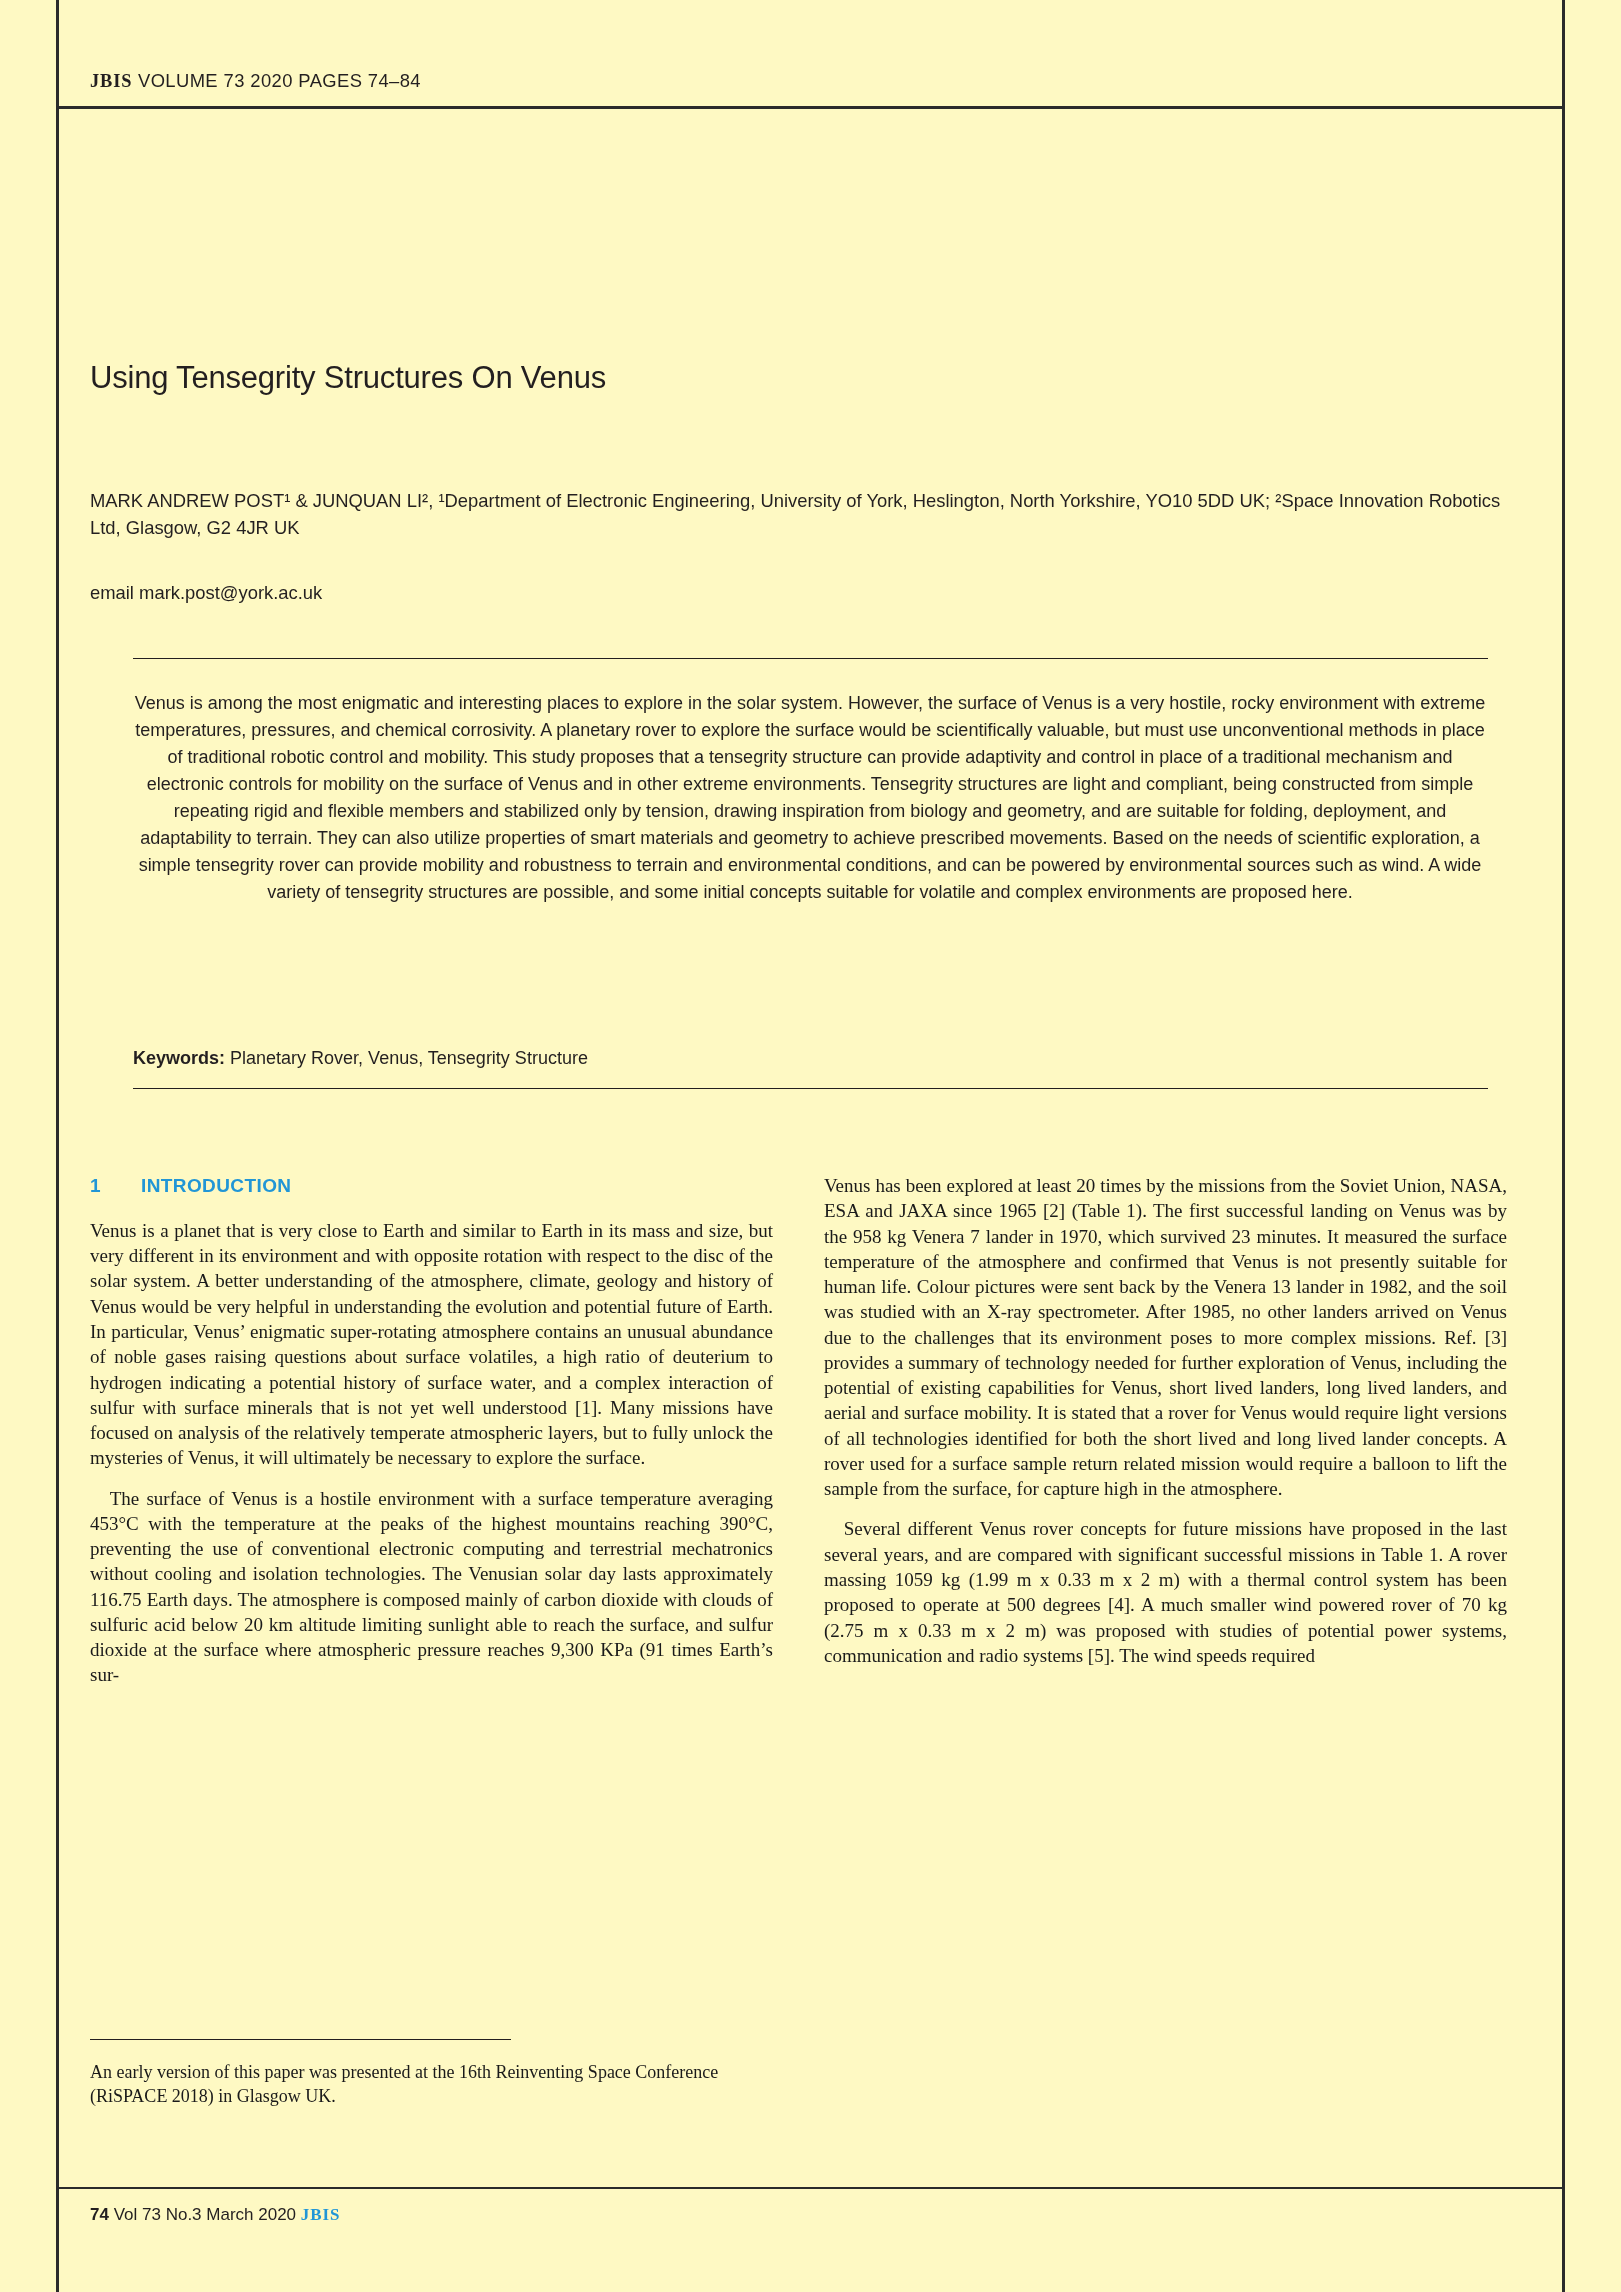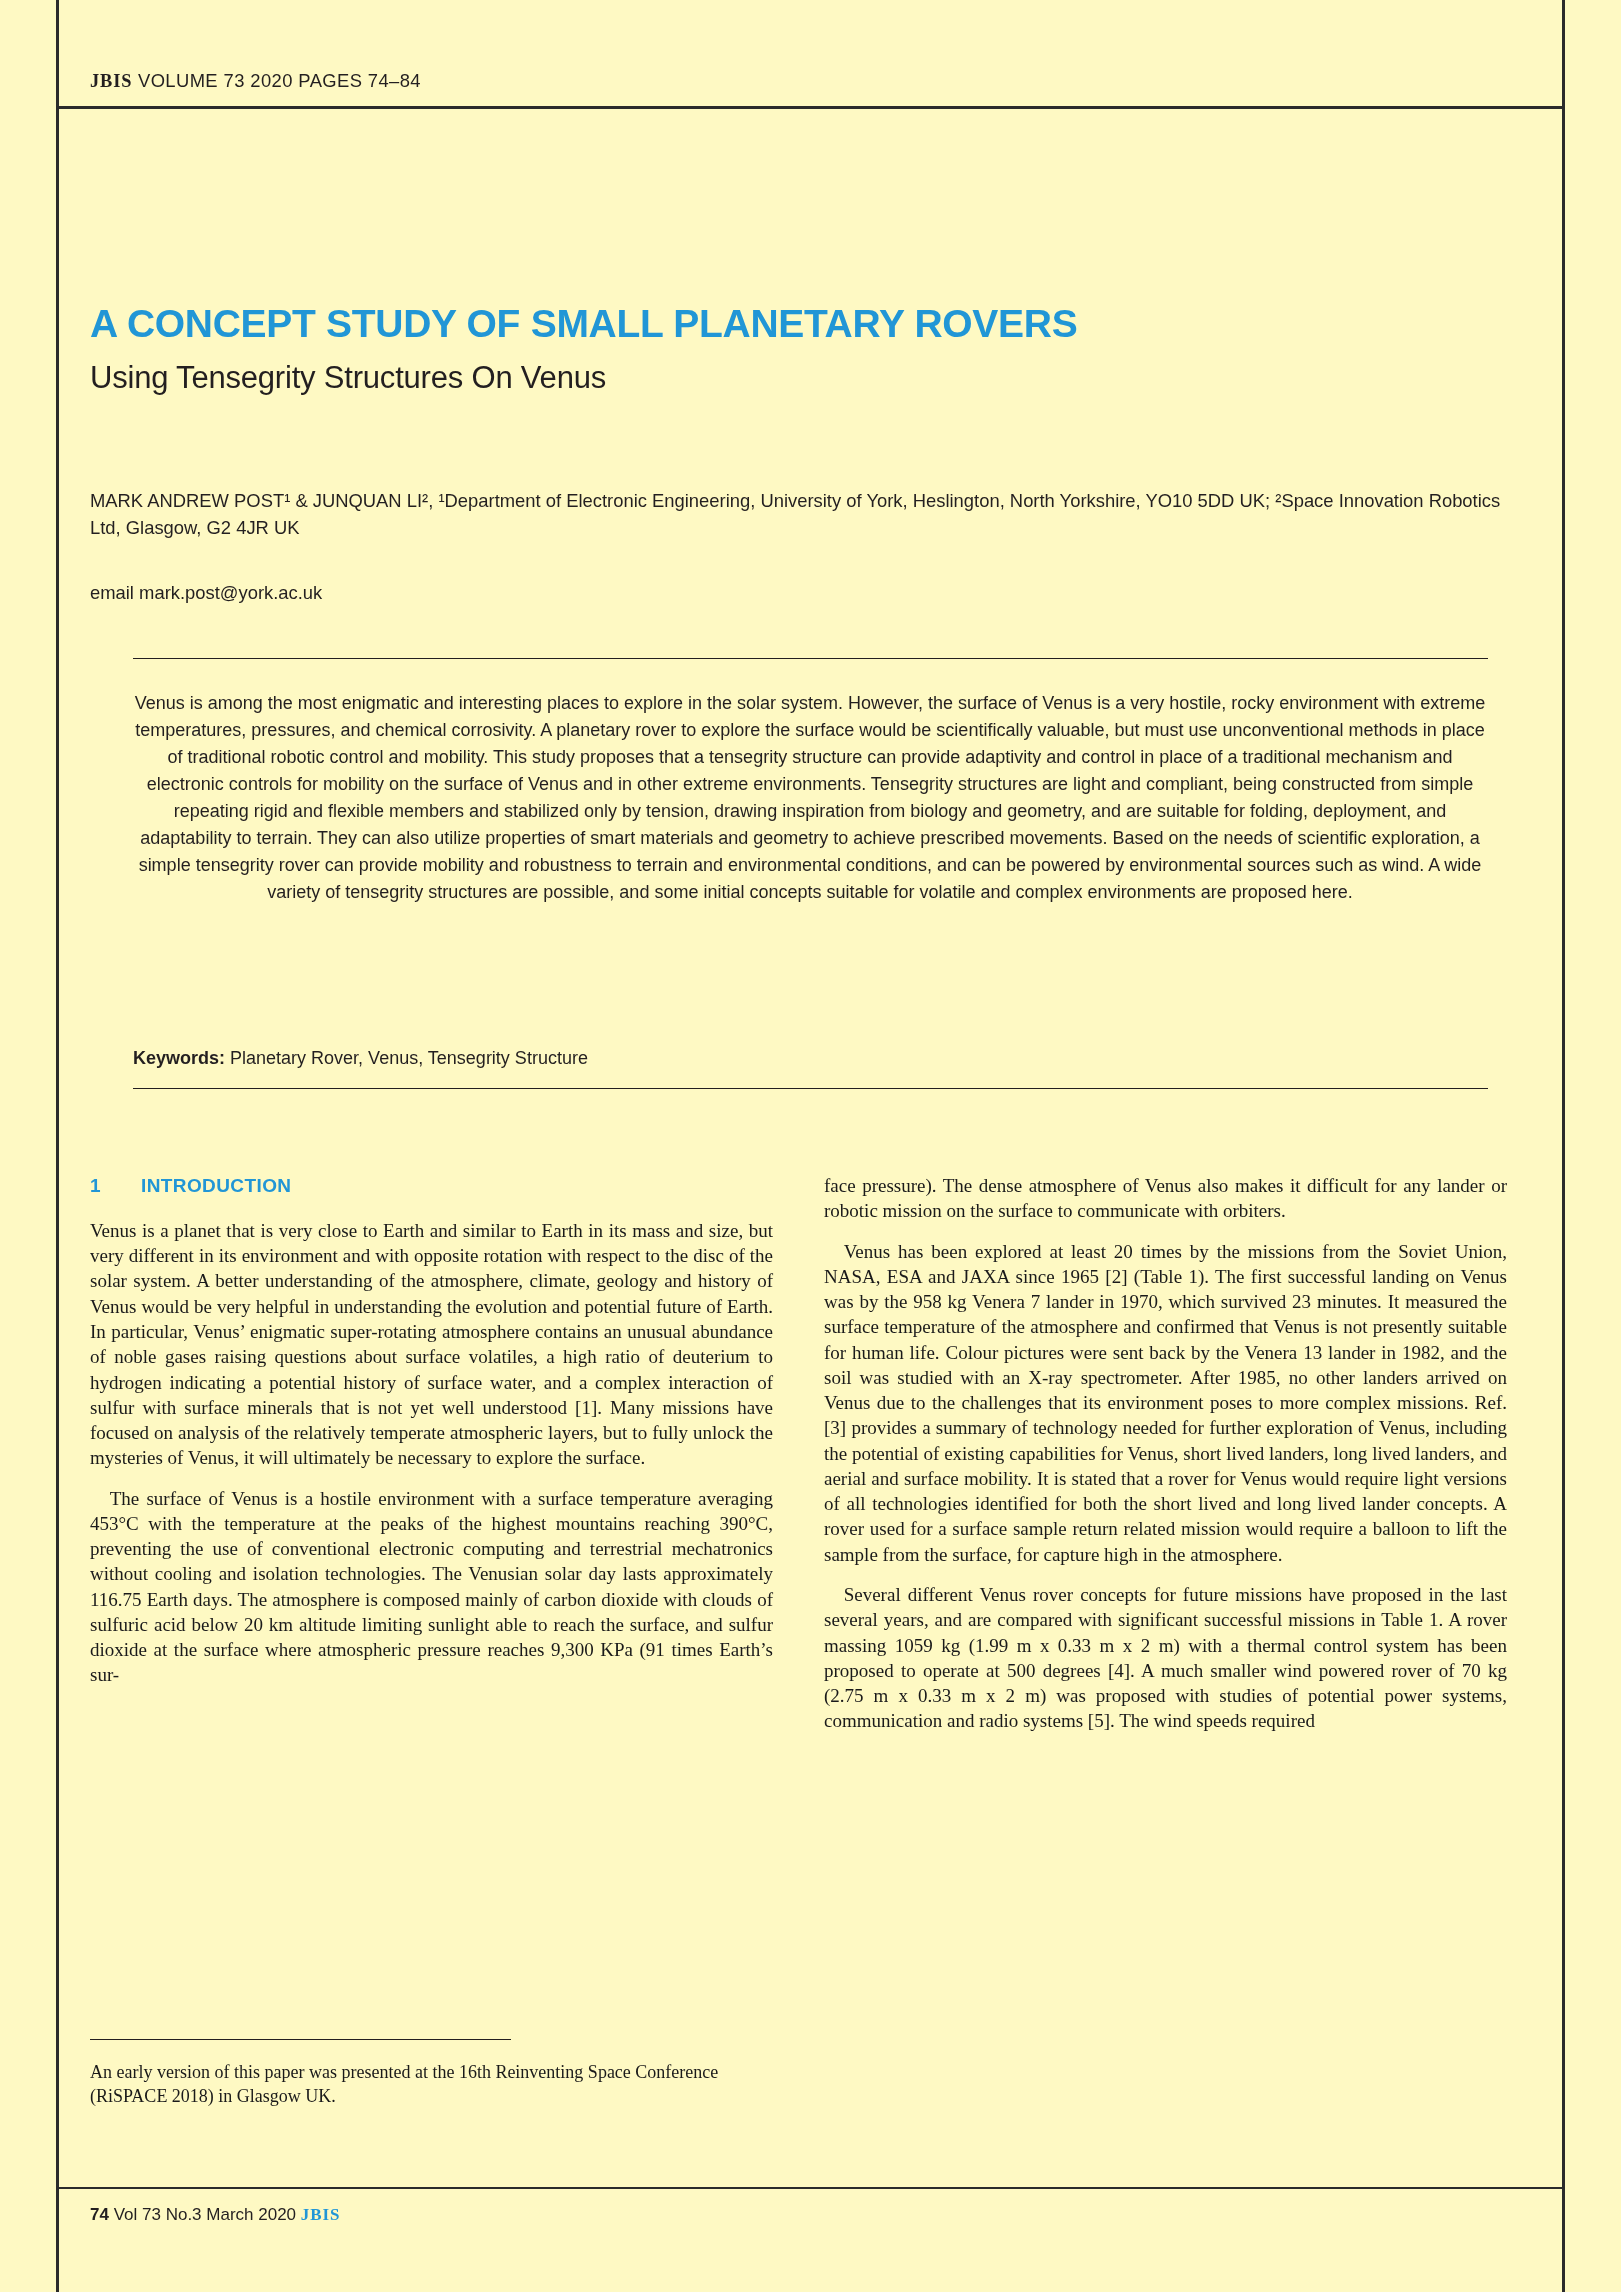--- a/index.html
+++ b/index.html
@@ -209,21 +209,20 @@
 
   <div class="left-rule"></div>
   <div class="right-rule"></div>
 
   <div class="runhead">
     <span class="jbis">JBIS</span>
     <span>VOLUME 73 2020 PAGES 74–84</span>
   </div>
   <div class="head-rule"></div>
 
-  <div class="title">A CONCEPT STUDY OF SMALL PLANETARY ROVERS</div>
   <div class="subtitle">Using Tensegrity Structures On Venus</div>
 
   <div class="authors">MARK ANDREW POST¹ &amp; JUNQUAN LI², ¹Department of Electronic Engineering, University of York,  Heslington, North Yorkshire, YO10 5DD UK; ²Space Innovation Robotics Ltd,  Glasgow, G2 4JR UK</div>
 
   <div class="email">
     <b>email</b>
     <span>mark.post@york.ac.uk</span>
   </div>
 
   <div class="rule-abs-top"></div>
@@ -238,21 +237,20 @@
   <div class="col left">
     <div class="sec-head">
       <span class="num">1</span>
       <span>INTRODUCTION</span>
     </div>
     <p>Venus is a planet that is very close to Earth and similar to Earth in its mass and size, but very different in its environment and with opposite rotation with respect to the disc of the solar system. A better understanding of the atmosphere, climate, geology and history of Venus would be very helpful in understanding the evolution and potential future of Earth. In particular, Venus’ enigmatic super-rotating atmosphere contains an unusual abundance of noble gases raising questions about surface volatiles, a high ratio of deuterium to hydrogen indicating a potential history of surface water, and a complex interaction of sulfur with surface minerals that is not yet well understood [1]. Many missions have focused on analysis of the relatively temperate atmospheric layers, but to fully unlock the mysteries of Venus, it will ultimately be necessary to explore the surface.</p>
     <p>The surface of Venus is a hostile environment with a surface temperature averaging 453°C with the temperature at the peaks of the highest mountains reaching 390°C, preventing the use of conventional electronic computing and terrestrial mechatronics without cooling and isolation technologies. The Venusian solar day lasts approximately 116.75 Earth days. The atmosphere is composed mainly of carbon dioxide with clouds of sulfuric acid below 20 km altitude limiting sunlight able to reach the surface, and sulfur dioxide at the surface where atmospheric pressure reaches 9,300 KPa (91 times Earth’s sur-</p>
   </div>
 
   <div class="col right">
-    <p>face pressure). The dense atmosphere of Venus also makes it difficult for any lander or robotic mission on the surface to communicate with orbiters.</p>
     <p>Venus has been explored at least 20 times by the missions from the Soviet Union, NASA, ESA and JAXA since 1965 [2] (Table 1). The first successful landing on Venus was by the 958 kg Venera 7 lander in 1970, which survived 23 minutes. It measured the surface temperature of the atmosphere and confirmed that Venus is not presently suitable for human life. Colour pictures were sent back by the Venera 13 lander in 1982, and the soil was studied with an X-ray spectrometer. After 1985, no other landers arrived on Venus due to the challenges that its environment poses to more complex missions. Ref. [3] provides a summary of technology needed for further exploration of Venus, including the potential of existing capabilities for Venus, short lived landers, long lived landers, and aerial and surface mobility. It is stated that a rover for Venus would require light versions of all technologies identified for both the short lived and long lived lander concepts. A rover used for a surface sample return related mission would require a balloon to lift the sample from the surface, for capture high in the atmosphere.</p>
     <p>Several different Venus rover concepts for future missions have proposed in the last several years, and are compared with significant successful missions in Table 1. A rover massing 1059 kg (1.99 m x 0.33 m x 2 m) with a thermal control system has been proposed to operate at 500 degrees [4]. A much smaller wind powered rover of 70 kg (2.75 m x 0.33 m x 2 m) was proposed with studies of potential power systems, communication and radio systems [5]. The wind speeds required</p>
   </div>
 
   <div class="footnote-rule"></div>
   <div class="footnote">An early version of this paper was presented at the 16th Reinventing Space Conference (RiSPACE 2018) in Glasgow UK.</div>
 
   <div class="footer-rule"></div>
   <div class="footer">
     <span class="pg">74</span>

